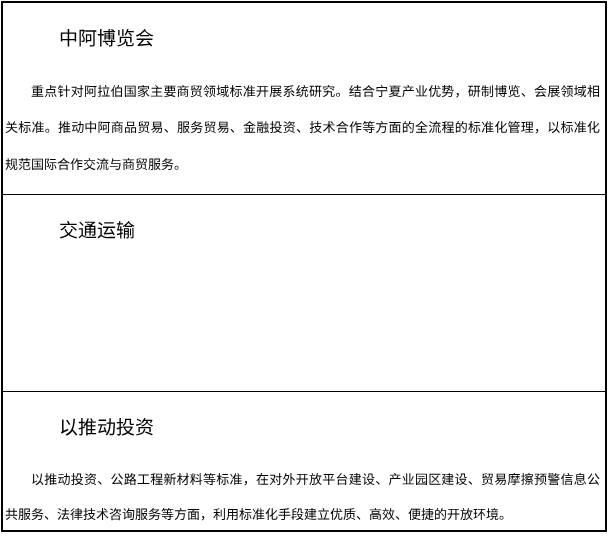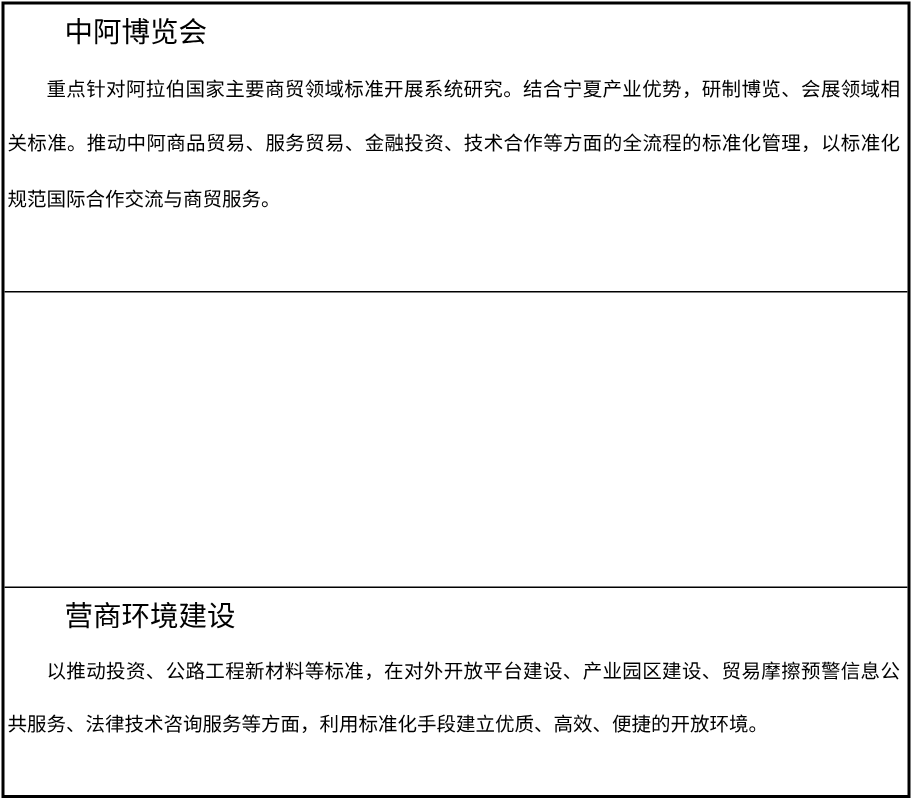--- a/index.html
+++ b/index.html
@@ -36,21 +36,21 @@
     border-top: 1px solid #000000;
   }
   .row-1 { height: 191px; }
   .row-2 { height: 197px; }
   .row-3 { height: 139px; }
   .section-heading {
     font-size: 19px;
     line-height: 36.6px;
     text-indent: 2em;
     font-weight: normal;
-    margin: 0;
+    margin: 16px;
     white-space: nowrap;
   }
   .section-body {
     font-size: 13px;
     line-height: 36.6px;
     margin: 0;
     text-indent: 2em;
     text-align: justify;
     word-break: break-all;
   }
@@ -64,21 +64,22 @@
 
 <div class="page">
   <div class="doc-table">
 
     <div class="section-row row-1">
       <p class="section-heading">中阿博览会</p>
       <p class="section-body">重点针对阿拉伯国家主要商贸领域标准开展系统研究。结合宁夏产业优势，研制博览、会展领域相关标准。推动中阿商品贸易、服务贸易、金融投资、技术合作等方面的全流程的标准化管理，以标准化规范国际合作交流与商贸服务。</p>
     </div>
 
     <div class="section-row row-2">
+      <p class="section-heading">交通运输</p>
     </div>
 
     <div class="section-row row-3">
-      <p class="section-heading">营商环境建设</p>
+      <p class="section-heading">以推动投资</p>
       <p class="section-body">以推动投资、公路工程新材料等标准，在对外开放平台建设、产业园区建设、贸易摩擦预警信息公共服务、法律技术咨询服务等方面，利用标准化手段建立优质、高效、便捷的开放环境。</p>
     </div>
 
   </div>
 </div>
 
 </body></html>

